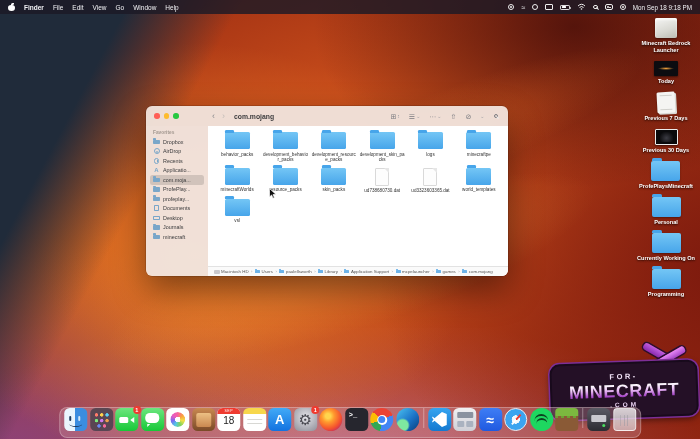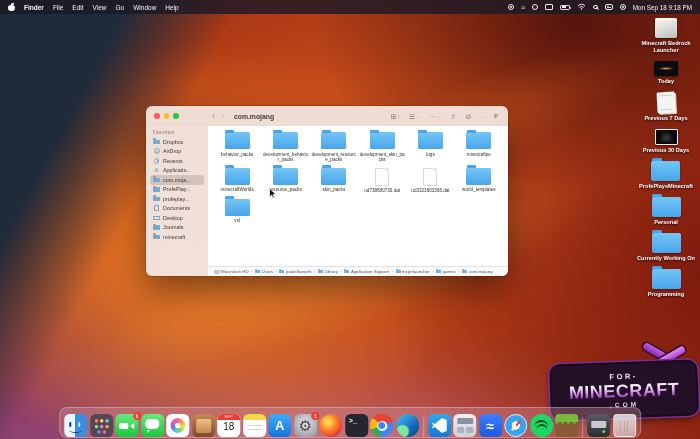--- a/index.html
+++ b/index.html
@@ -147,21 +147,21 @@
     text-shadow:0 2px 0 rgba(40,8,48,0.0); font-family:"Liberation Sans", sans-serif; font-stretch:condensed; }
   .mc-bottom { font-size:6.5px; font-weight:bold; letter-spacing:3px; color:#e9d2f2; margin-top:1px; }
   .mc-tool { position:absolute; width:44px; height:7px; border-radius:3px; background:linear-gradient(180deg,#c05ee0,#8a2bb0);
     box-shadow:0 0 0 1.5px #2a0e30; }
   .mc-tool.t1 { right:18px; top:2px; transform:rotate(32deg); }
   .mc-tool.t2 { right:16px; top:4px; transform:rotate(-28deg); width:38px; background:linear-gradient(180deg,#e888f8,#a646c8); }
 
   
   .dock { position:absolute; left:50%; bottom:1px; transform:translateX(-50%); height:31px;
     background:rgba(210,150,160,0.35); border:0.5px solid rgba(255,255,255,0.28); border-radius:8px;
-    display:flex; align-items:flex-end; gap:2.5px; padding:0 4px; z-index:40; }
+    display:flex; align-items:flex-start; gap:2.5px; padding:0 4px; z-index:40; }
   .dk { width:23px; height:23px; border-radius:5.5px; position:relative; flex:0 0 23px; }
   .dk-sep { width:1px; height:20px; background:rgba(255,255,255,0.35); margin:0 1.5px; flex:0 0 1px; }
   .badge { position:absolute; top:-2.5px; right:-2.5px; min-width:8px; height:8px; border-radius:4px;
     background:#ef3b30; color:#fff; font-size:5.5px; font-weight:bold; display:flex; align-items:center; justify-content:center; z-index:2; }
 
   .dk.finder { background:linear-gradient(90deg,#eaf5fd 0 46%, #3b8de0 46%); overflow:hidden; }
   .dk.finder::before { content:""; position:absolute; left:5px; top:8px; width:2px; height:5px; background:#1d3a5f; border-radius:1px;
     box-shadow:9px 0 0 #cfe6f8; }
   .dk.finder::after { content:""; position:absolute; left:5px; bottom:4px; width:13px; height:5px;
     border-bottom:1.5px solid #1d3a5f; border-radius:0 0 50% 50%; }

